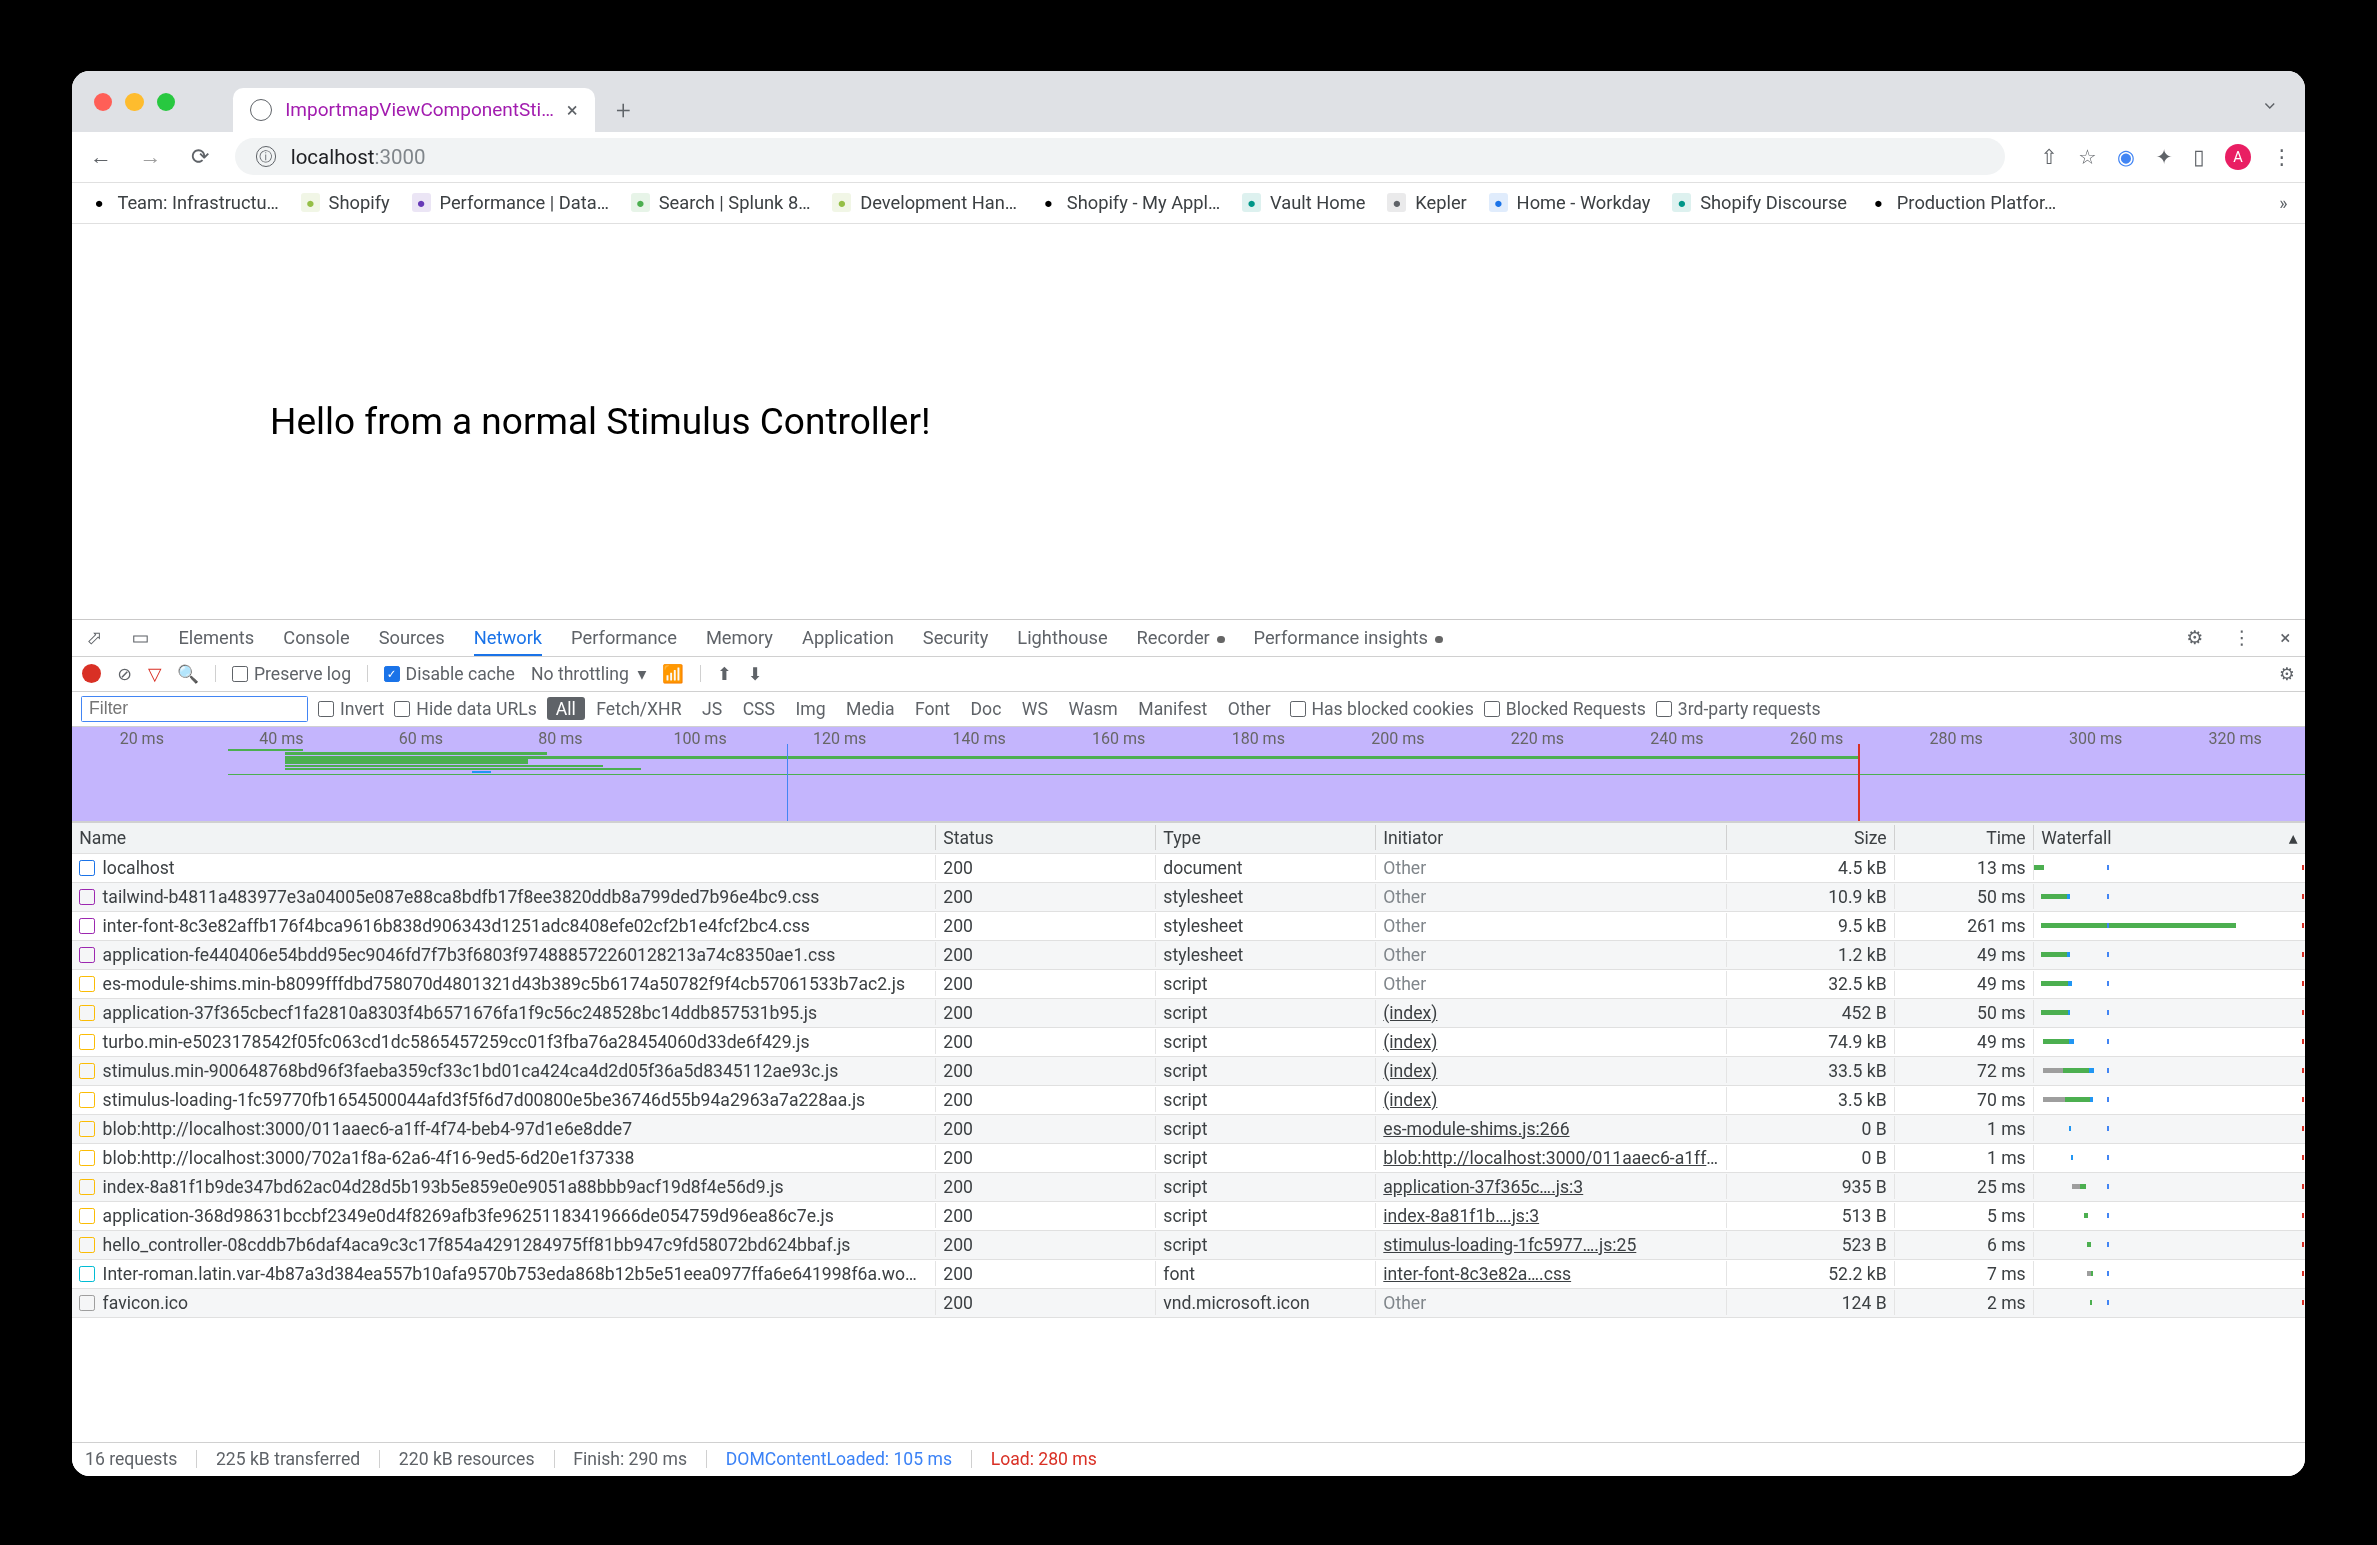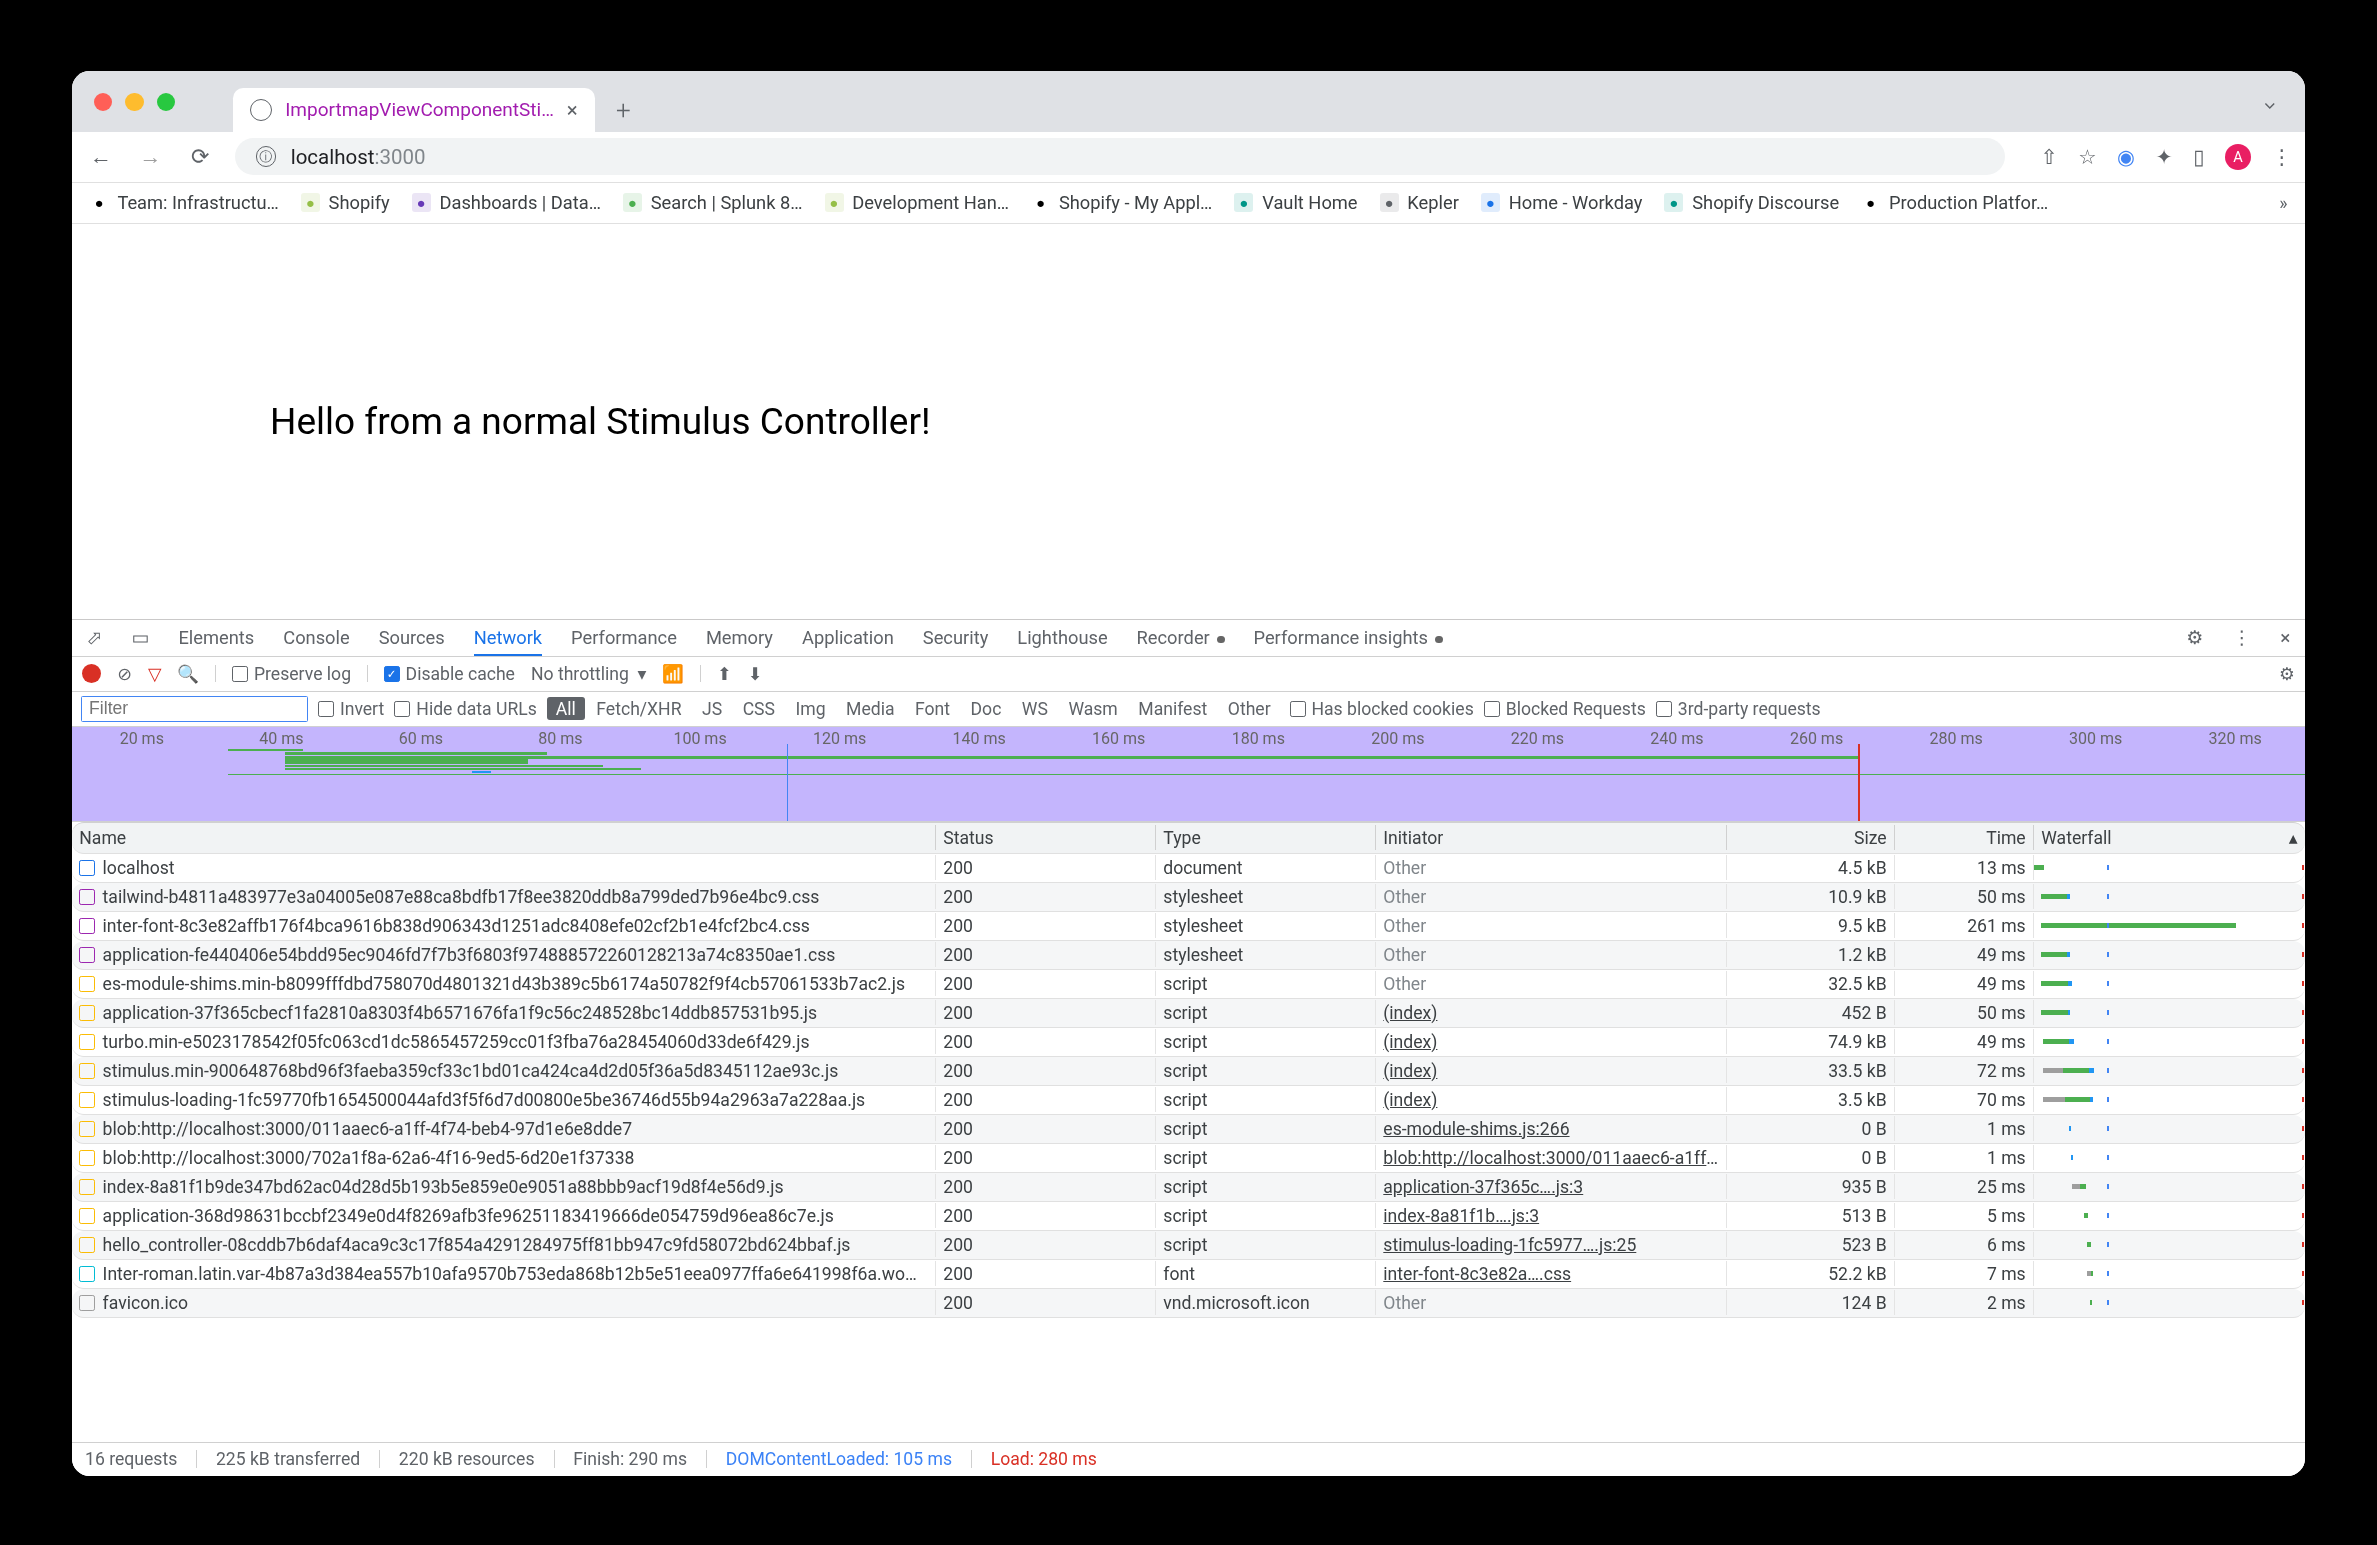--- a/index.html
+++ b/index.html
@@ -196,21 +196,20 @@
 .nettable {
   flex: 1;
   overflow: auto;
   font-size: 17.6px;
 }
 .nethead, .netrow {
   display: grid;
   grid-template-columns: 864px 220px 220px 351px 168px 139px 1fr;
   align-items: center;
   border-bottom: 0.7px solid #e0e0e0;
-  border-radius: 12px;
 }
 .nethead {
   height: 32px;
   background: #f1f3f4;
   color: #3c4043;
   font-weight: 400;
   border-top: 0.7px solid #d0d0d0;
 }
 .nethead > div, .netrow > div {
   padding: 2.9px 7.3px;
@@ -306,21 +305,21 @@
       <div class="bookmark">
         <span class="bm-icon" style="background:#00022;color:#000">●</span>
         <span>Team: Infrastructu…</span>
       </div>
       <div class="bookmark">
         <span class="bm-icon" style="background:#95bf4722;color:#95bf47">●</span>
         <span>Shopify</span>
       </div>
       <div class="bookmark">
         <span class="bm-icon" style="background:#673ab722;color:#673ab7">●</span>
-        <span>Dashboards | Data…</span>
+        <span>Performance | Data…</span>
       </div>
       <div class="bookmark">
         <span class="bm-icon" style="background:#4caf5022;color:#4caf50">●</span>
         <span>Search | Splunk 8…</span>
       </div>
       <div class="bookmark">
         <span class="bm-icon" style="background:#95bf4722;color:#95bf47">●</span>
         <span>Development Han…</span>
       </div>
       <div class="bookmark">

